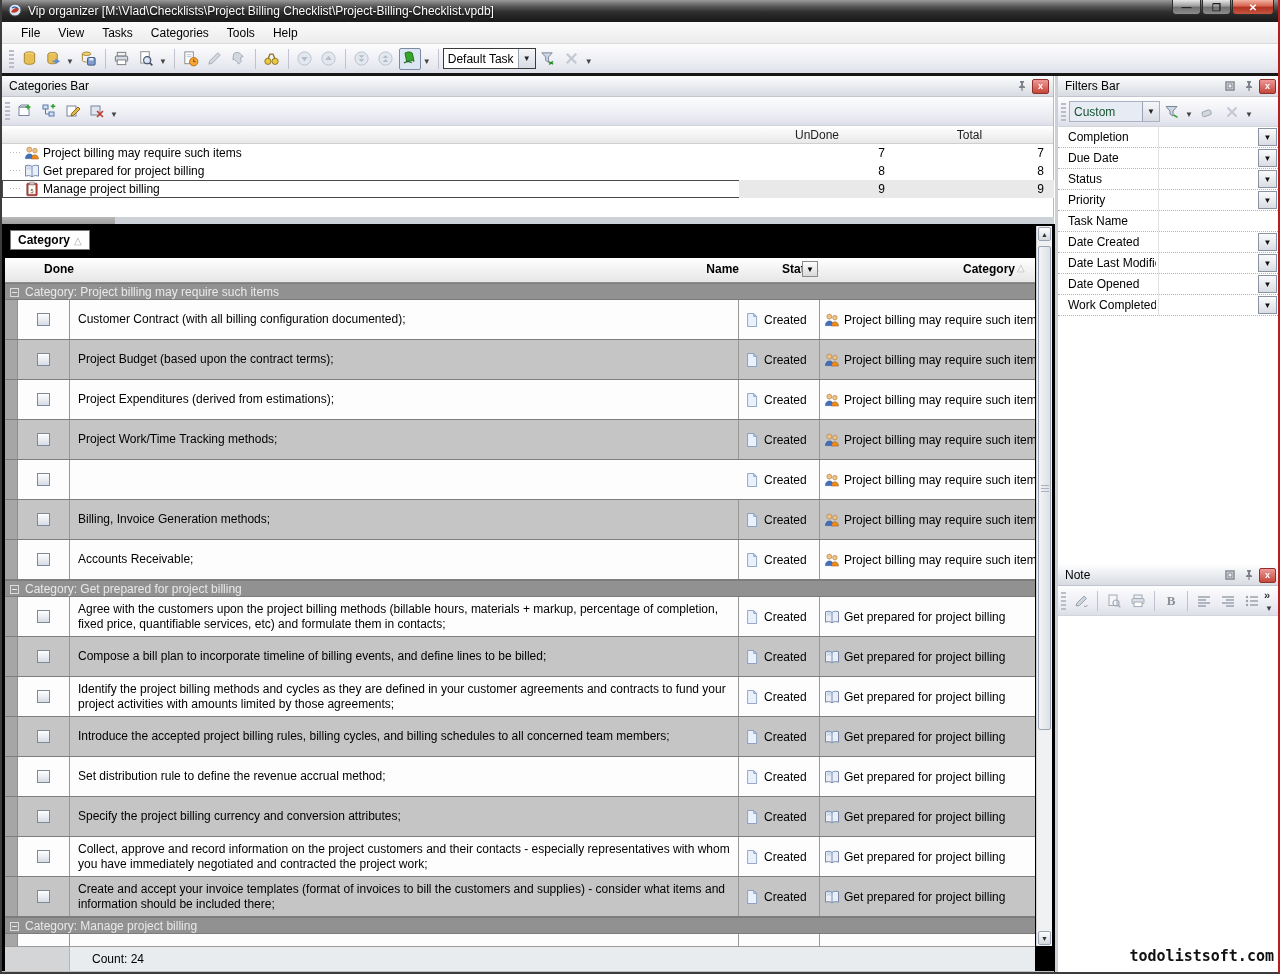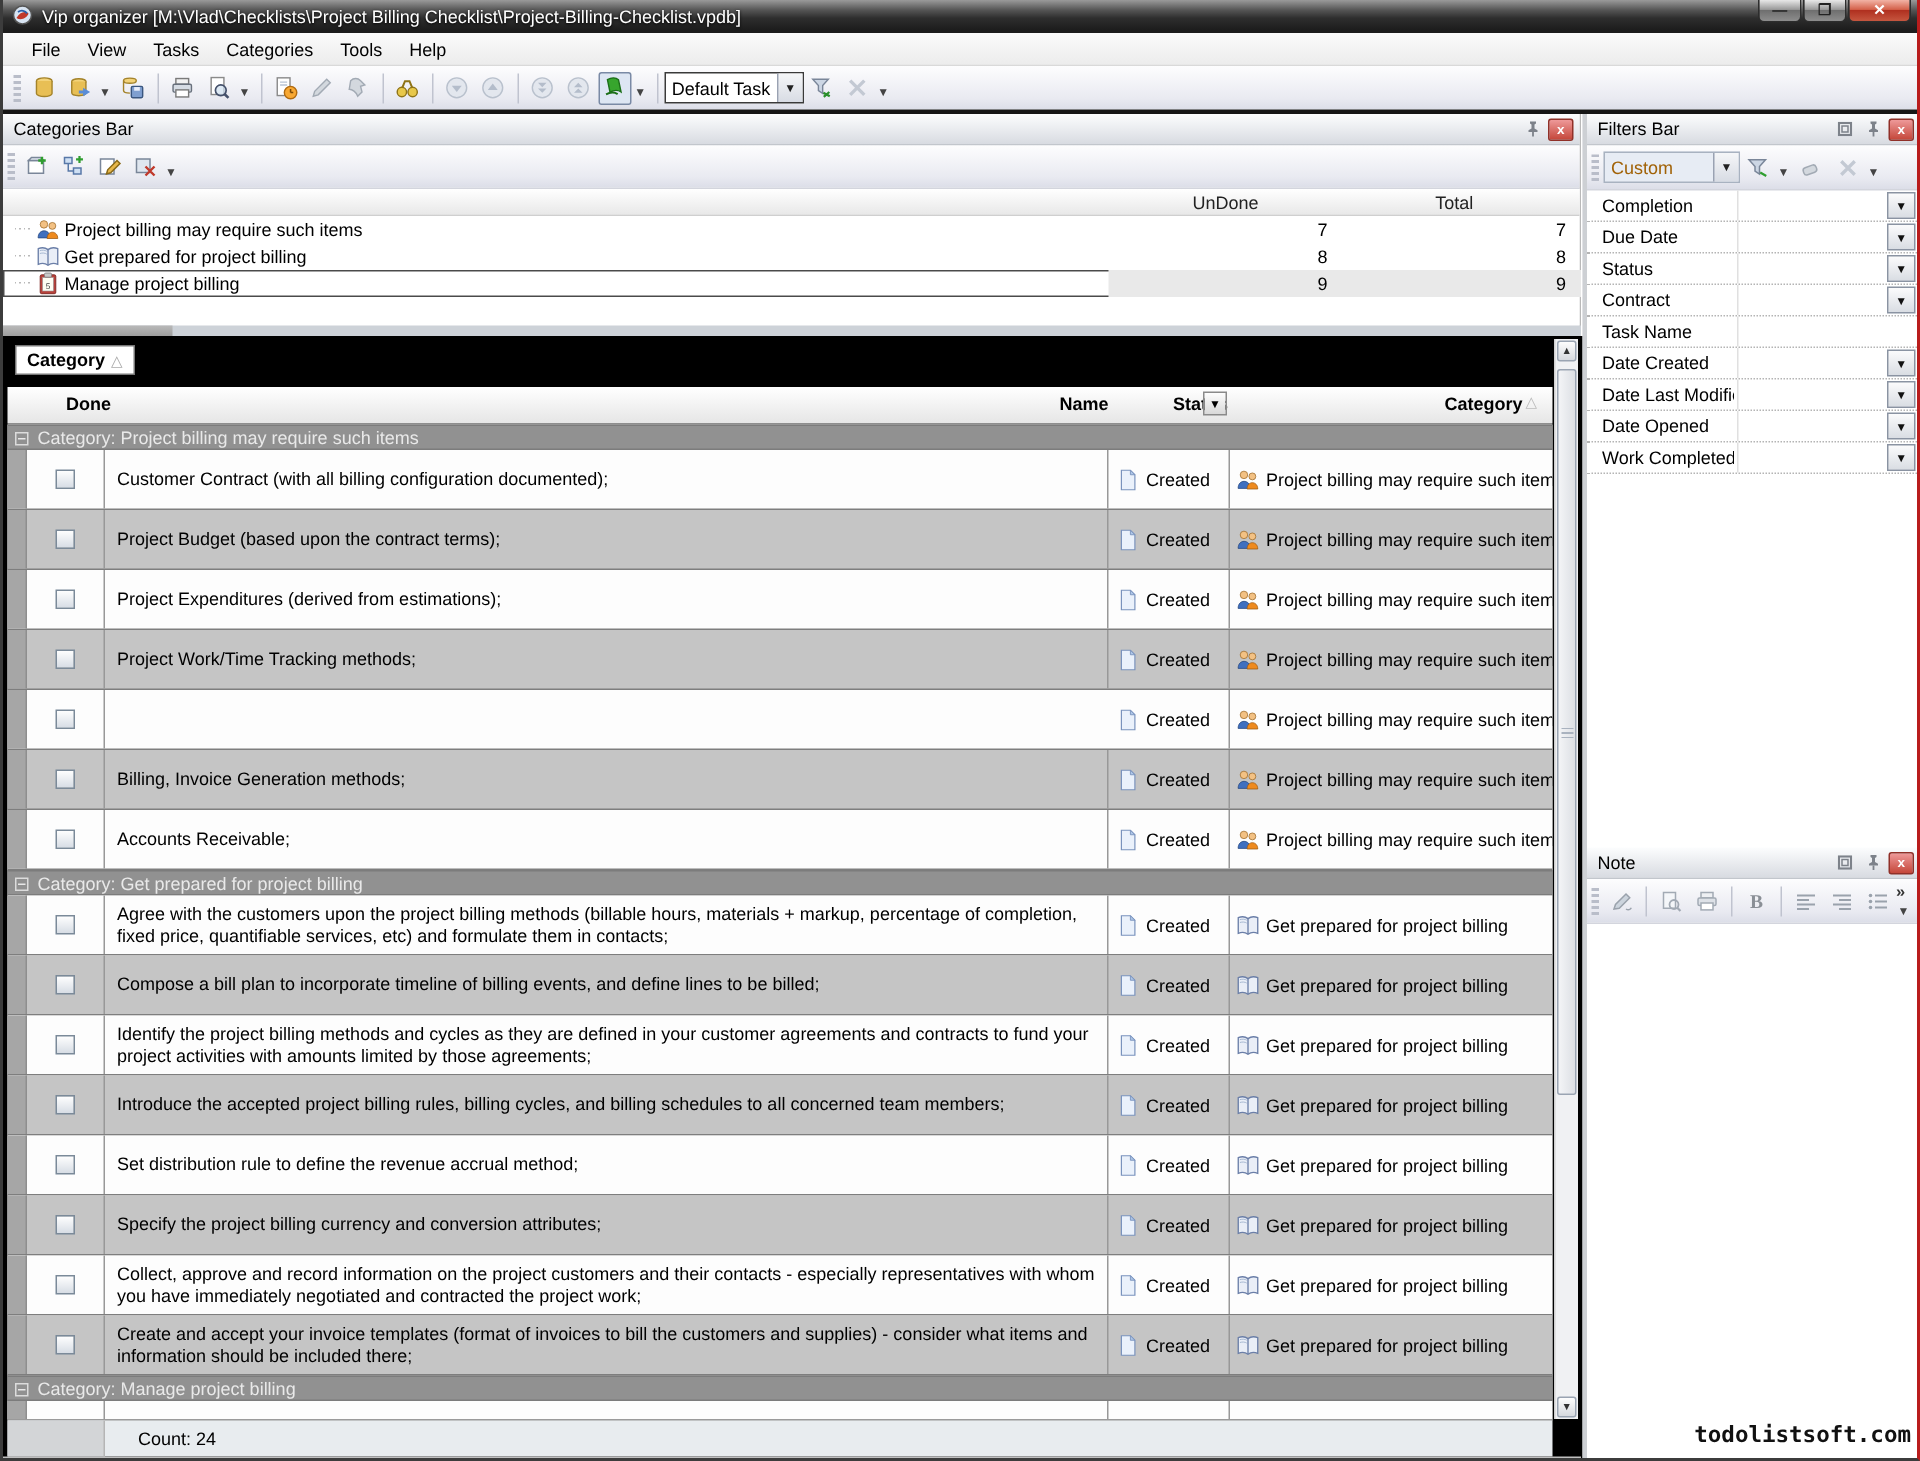--- a/index.html
+++ b/index.html
@@ -103,21 +103,21 @@
     border:1px solid #9aa4b2;border-radius:2px;display:flex;align-items:center;justify-content:center;font-size:7px;color:#333;}
   .vs-thumb{position:absolute;left:1px;top:20px;width:13px;height:484px;background:linear-gradient(90deg,#f4f5f7,#dcdfe4);
     border:1px solid #9aa4b2;border-radius:2px;}
   .vs-thumb .gripln{position:absolute;left:2px;top:50%;width:8px;height:7px;margin-top:-3px;
     background:repeating-linear-gradient(#a9b2bf 0 1px,transparent 1px 3px);}
   
   .right-pane{position:absolute;left:1053px;top:76px;width:225px;height:898px;background:#eef0f2;border-left:3px solid #cdd0d4;}
   .filters-panel{position:absolute;left:0;top:0;width:222px;height:630px;background:#fff;border-bottom:1px solid #aeb2b8;}
   .filters-toolbar{height:30px;background:linear-gradient(#fdfdfe,#e9eaf1 75%,#dcdee8);display:flex;align-items:center;border-bottom:1px solid #d3d5dd;}
   .combo.disabled{border:1px solid #a8b2c0;background:#e7ecf4;}
-  .combo.disabled .combo-text{color:#a16207;width:72px;}
+  .combo.disabled .combo-text{color:#14532d;width:72px;}
   .filter-row{position:relative;height:21px;border-bottom:1px dotted #b4b4b4;display:flex;align-items:center;}
   .filter-row .f-label{padding-left:10px;width:98px;overflow:hidden;white-space:nowrap;}
   .filter-row .f-value{position:absolute;left:100px;top:0;width:97px;height:100%;border-left:1px solid #e0e0e0;}
   .f-dd{position:absolute;right:3px;top:1px;width:19px;height:18px;border:1px solid #8a93a2;
     background:linear-gradient(#fbfbfc,#d9dde3);display:flex;align-items:center;justify-content:center;font-size:8px;color:#111;}
   .note-panel{position:absolute;left:0;top:489px;width:222px;height:409px;background:#fff;}
   .note-toolbar{height:30px;background:linear-gradient(#fdfdfe,#e9eaf1 75%,#dcdee8);display:flex;align-items:center;border-bottom:1px solid #d3d5dd;}
   .note-content{position:relative;height:357px;background:#fff;}
   .watermark{position:absolute;right:6px;bottom:8px;font-family:"DejaVu Sans Mono",monospace;font-size:15px;font-weight:bold;color:#111;}
   .boldglyph{font-family:"Liberation Serif",serif;font-weight:bold;color:#8a8f96;font-size:13px;}
@@ -847,21 +847,21 @@
             <span class="f-label">Due Date</span>
             <div class="f-value"></div>
             <div class="f-dd">▼</div>
           </div>
           <div class="filter-row">
             <span class="f-label">Status</span>
             <div class="f-value"></div>
             <div class="f-dd">▼</div>
           </div>
           <div class="filter-row">
-            <span class="f-label">Contract</span>
+            <span class="f-label">Priority</span>
             <div class="f-value"></div>
             <div class="f-dd">▼</div>
           </div>
           <div class="filter-row">
             <span class="f-label">Task Name</span>
             <div class="f-value"></div>
           </div>
           <div class="filter-row">
             <span class="f-label">Date Created</span>
             <div class="f-value"></div>

